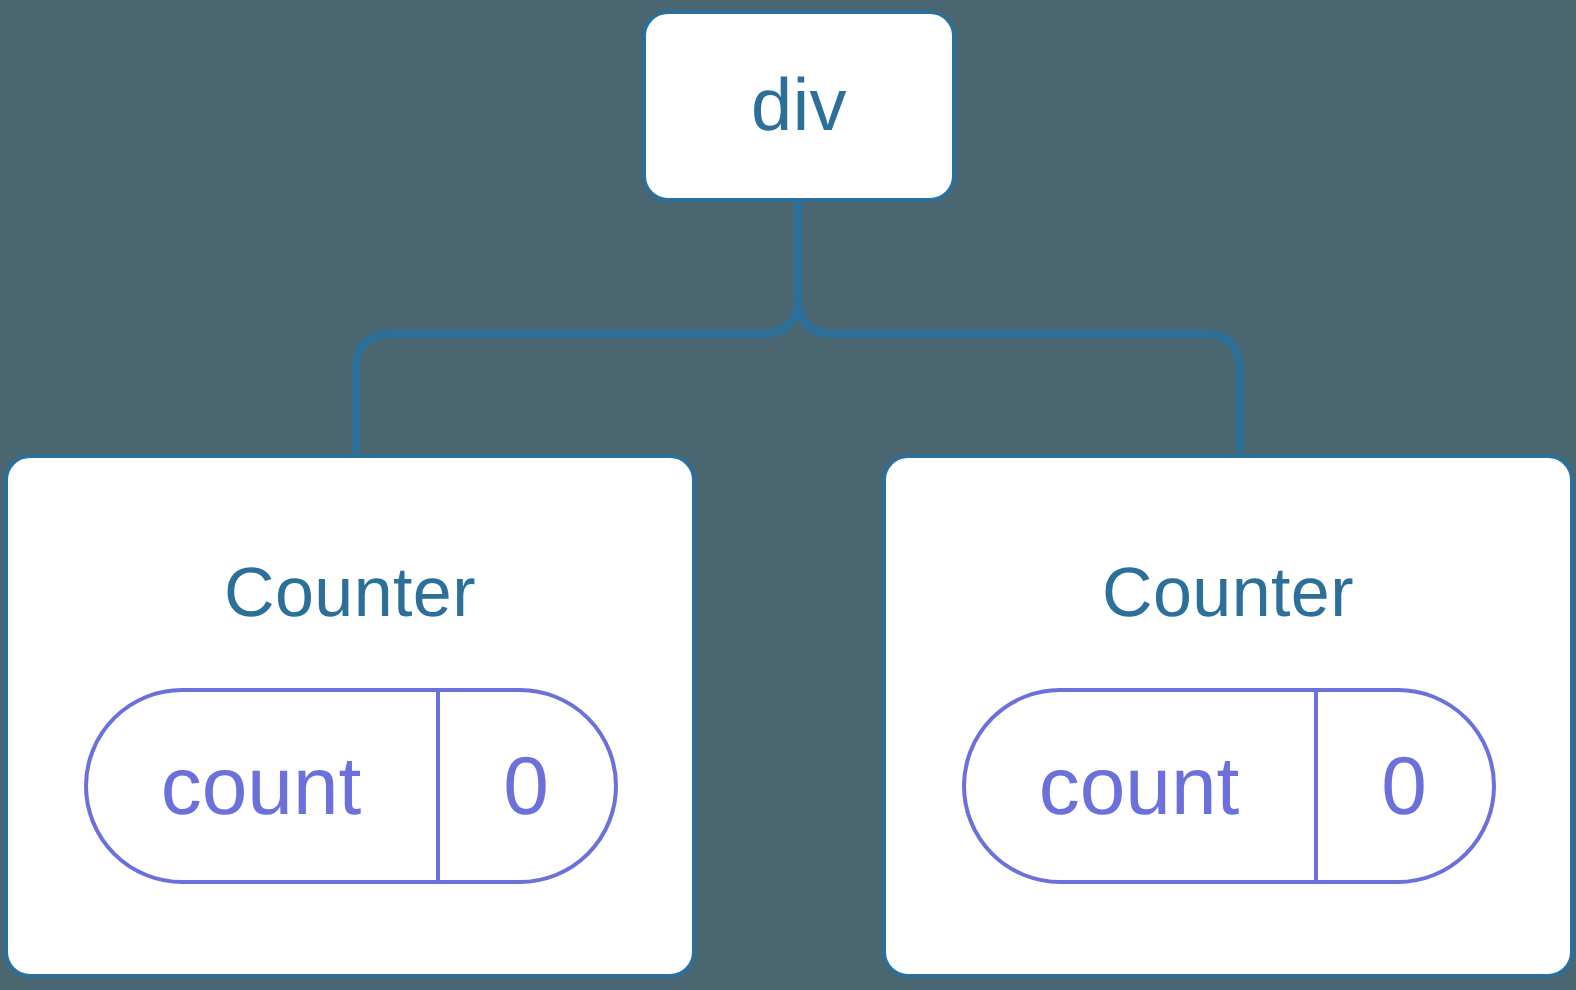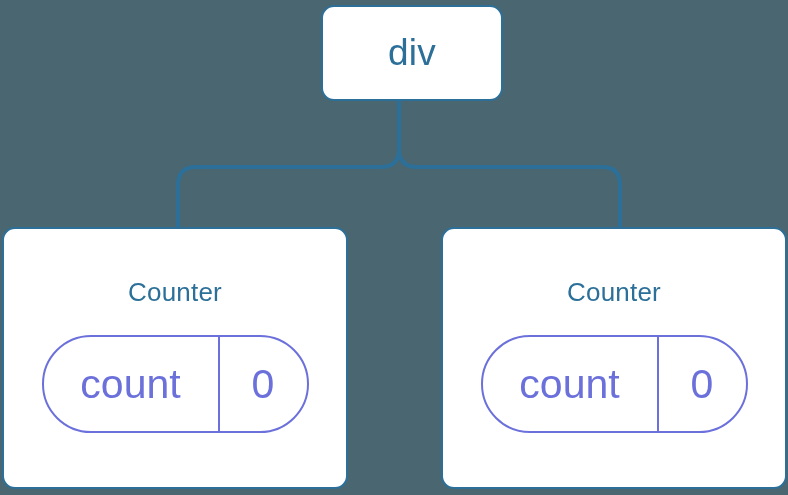--- a/index.html
+++ b/index.html
@@ -32,21 +32,21 @@
     background: #ffffff;
     border: 2px solid #2c7099;
     border-radius: 13px;
     box-sizing: border-box;
   }
 
   
   #root-node {
     left: 321px;
     top: 5px;
-    width: 182px;
+    width: 157px;
     height: 96px;
     display: flex;
     align-items: center;
     justify-content: center;
   }
   #root-node .node-label {
     color: #2c7099;
     font-size: 37px;
     letter-spacing: 0.2px;
   }
@@ -57,21 +57,21 @@
     height: 262px;
     display: flex;
     flex-direction: column;
     align-items: center;
   }
   #child-node-0 { left: 2px;   width: 346px; }
   #child-node-1 { left: 441px; width: 346px; }
 
   .child-node .node-label {
     color: #2c7099;
-    font-size: 26px;
+    font-size: 35px;
     letter-spacing: 0.2px;
     margin-top: 48px;
   }
 
   
   .state-pill {
     margin-top: 27px;
     width: 267px;
     height: 98px;
     border: 2px solid #6b70db;

